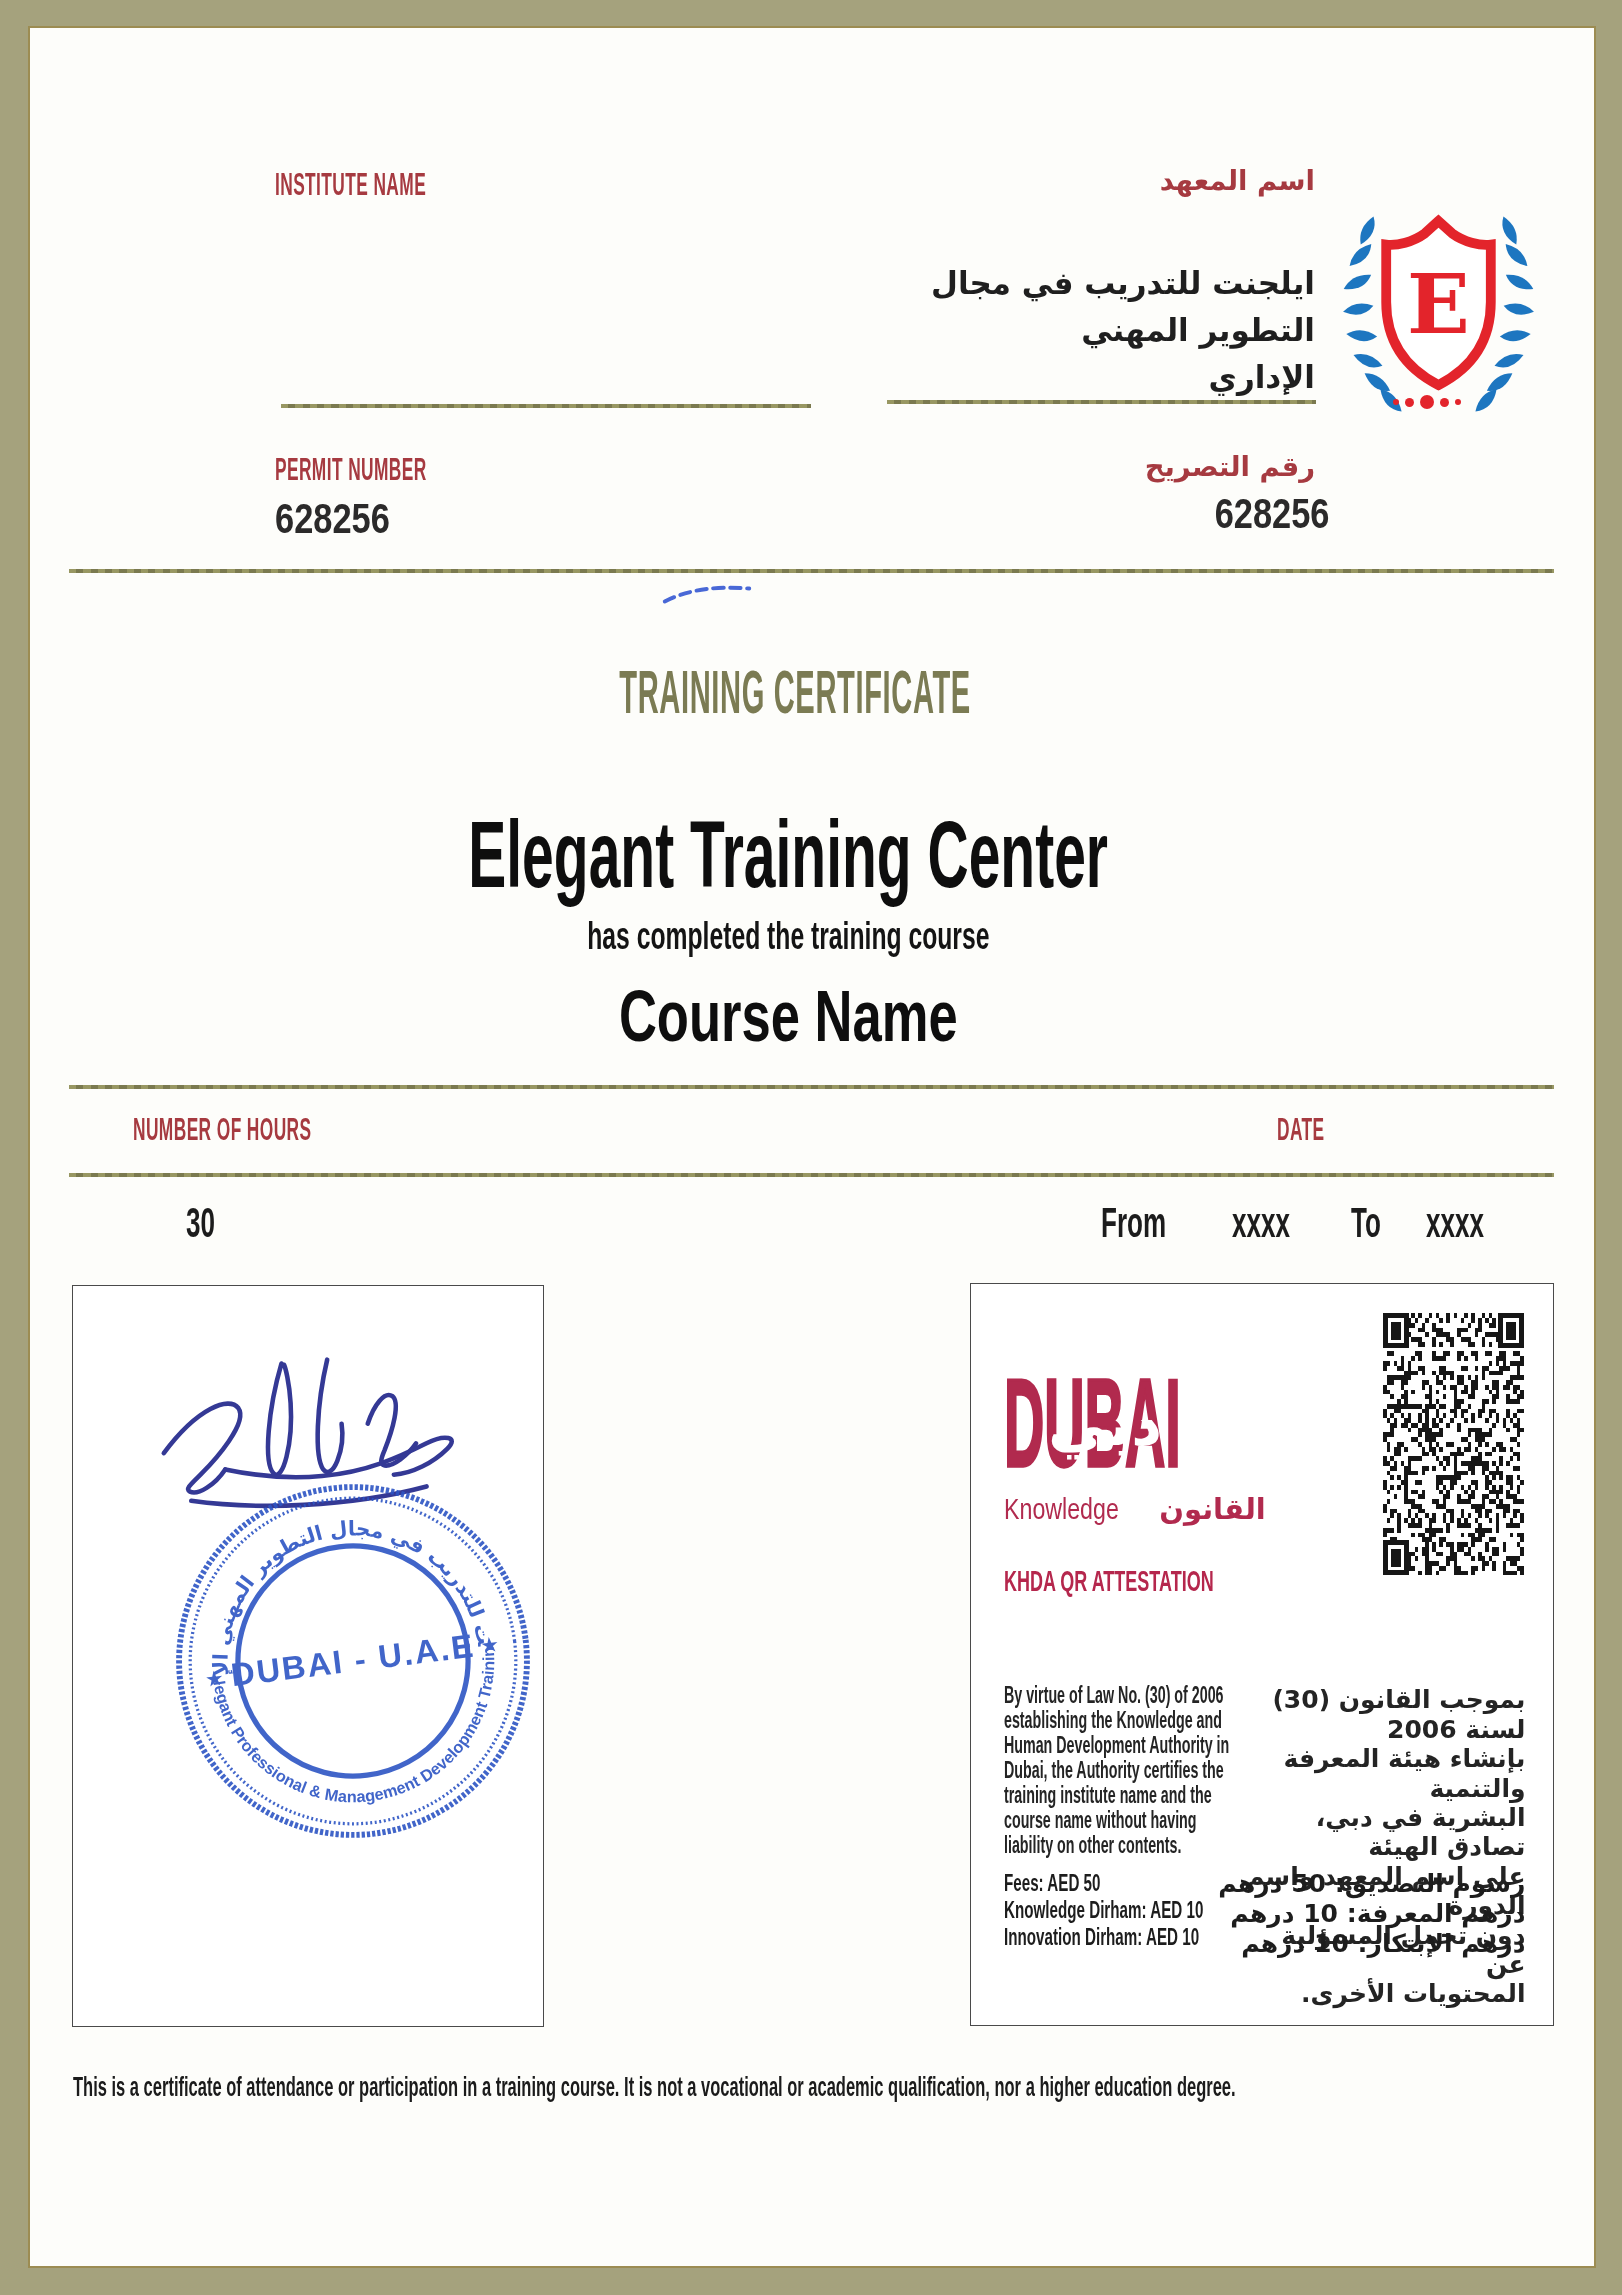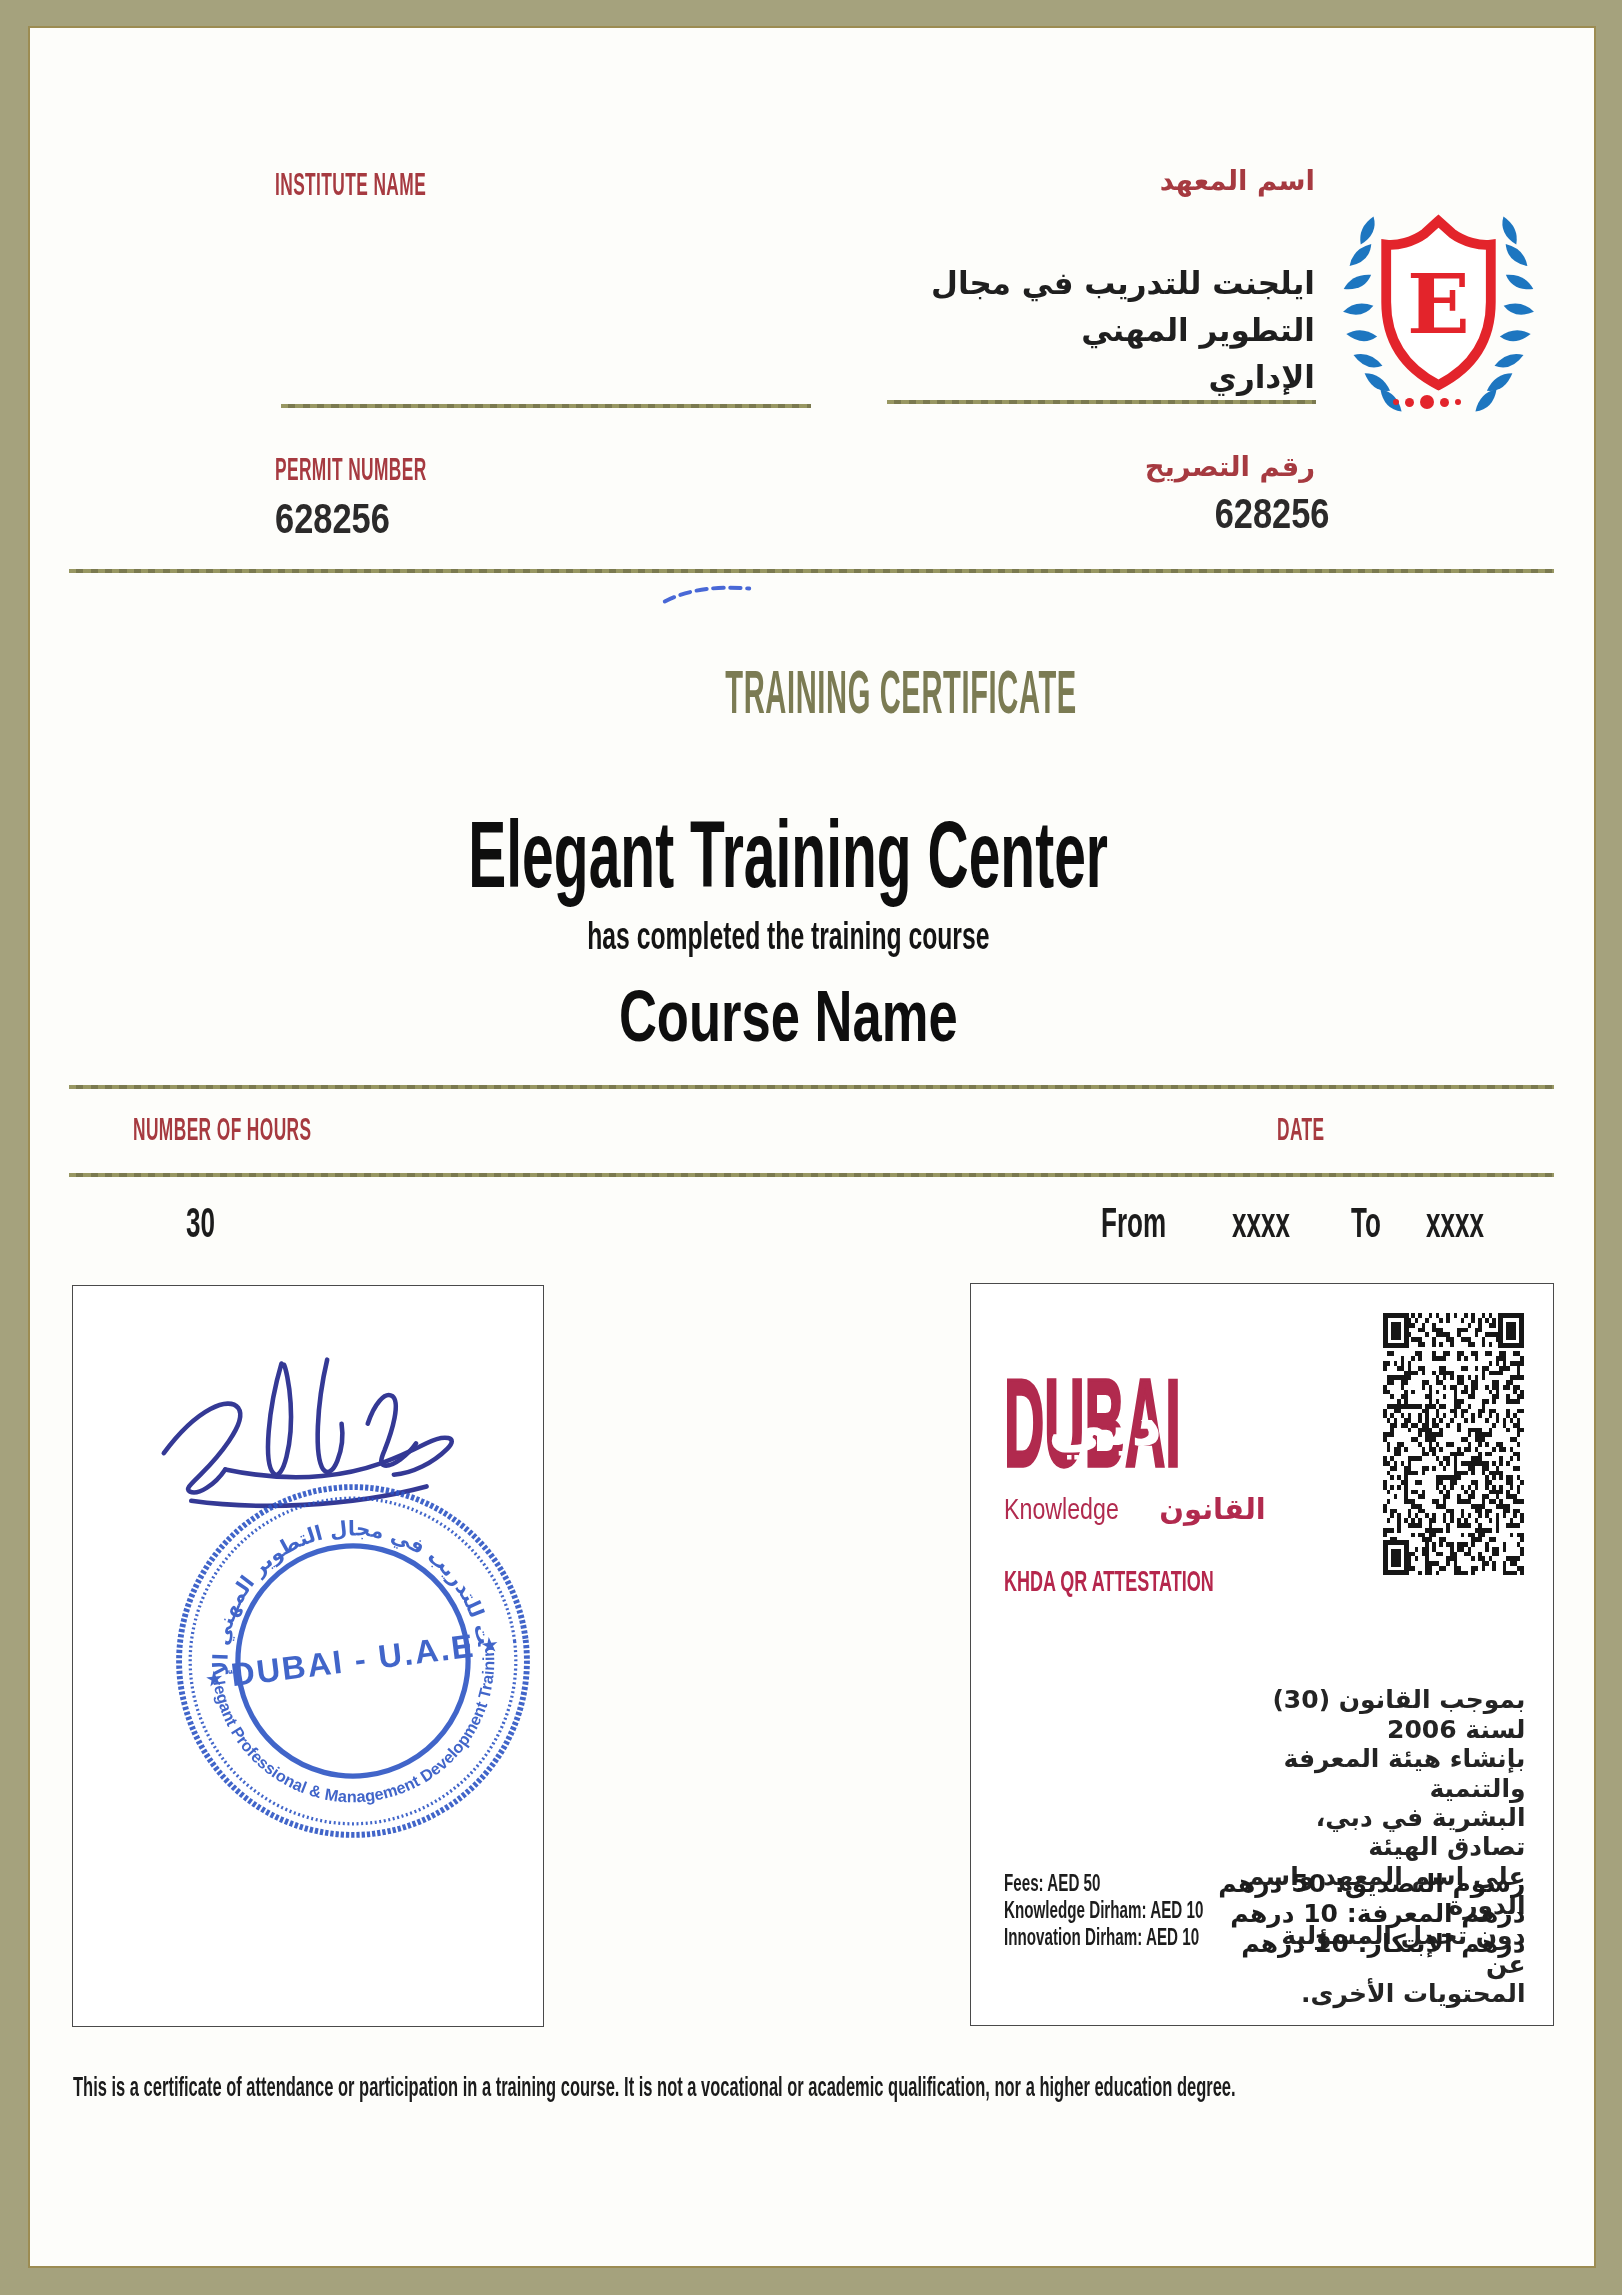--- a/index.html
+++ b/index.html
@@ -89,21 +89,21 @@
   </div>
   <div class="abs ar" style="right:308px;top:450px;font-size:27.5px;font-weight:bold;color:#a63a40;">
     <span>رقم التصريح</span>
   </div>
   <div class="abs" style="right:294px;top:489px;font-size:43px;font-weight:bold;color:#2b2a2a;">
     <span class="sqzr" style="--sx:.8">628256</span>
   </div>
 
   <div class="abs oline" style="left:69px;top:569px;width:1485px;"></div>
 
-  <div class="abs" style="left:458px;top:588px;width:674px;height:206px;display:flex;align-items:center;gap:69px;">
+  <div class="abs" style="left:458px;top:588px;width:674px;height:206px;display:flex;align-items:center;justify-content:center;gap:69px;">
     <svg width="52" height="196" viewBox="0 0 80 300">
       <g fill="none" stroke="#cfa14e" stroke-width="7" stroke-linecap="round">
         <path d="M40,6 C16,28 16,58 40,76 C56,62 54,40 40,34 C32,40 34,54 44,58"></path>
         <path d="M40,76 C28,104 28,122 40,146"></path>
         <path d="M40,154 C28,180 28,198 40,224"></path>
         <path d="M40,224 C16,244 16,272 40,294 C56,278 54,258 40,252 C32,258 34,270 44,274"></path>
       </g>
       <path d="M14,150 L42,135 L72,150 L42,165 Z" fill="#cfa14e"></path>
     </svg>
     <div style="font-size:62px;font-weight:bold;color:#7b7b53;letter-spacing:1.3px;white-space:nowrap;">
@@ -2403,20 +2403,29 @@
         <i style="grid-area:55/36;background:#161616"></i>
         <i style="grid-area:55/37;background:#161616"></i>
         <i style="grid-area:55/38;background:#161616"></i>
         <i style="grid-area:55/39"></i>
         <i style="grid-area:55/40;background:#161616"></i>
       <div class="finder" style="left:0;top:0;"></div>
       <div class="finder" style="right:0;top:0;"></div>
       <div class="finder" style="left:0;bottom:0;"></div>
     </div>
 
+    <div class="abs ml" style="left:33px;top:374px;font-size:23px;font-weight:bold;color:#242424;line-height:25px;">
+      <span class="sqzl ml" style="--sx:.62">By virtue of Law No. (30) of 2006
+establishing the Knowledge and
+Human Development Authority in
+Dubai, the Authority certifies the
+training institute name and the
+course name without having
+liability on other contents.</span>
+    </div>
     <div class="abs ml" style="left:33px;top:559px;font-size:23px;font-weight:bold;color:#1d1d1d;line-height:27px;">
       <span class="sqzl ml" style="--sx:.66">Fees: AED 50
 Knowledge Dirham: AED 10
 Innovation Dirham: AED 10</span>
     </div>
 
     <div class="abs ar ml" style="right:27.5px;top:372px;font-size:25px;font-weight:bold;color:#242424;line-height:29.4px;width:281px;">
       <span class="ml">بموجب القانون (30) لسنة 2006
 بإنشاء هيئة المعرفة والتنمية
 البشرية في دبي، تصادق الهيئة

